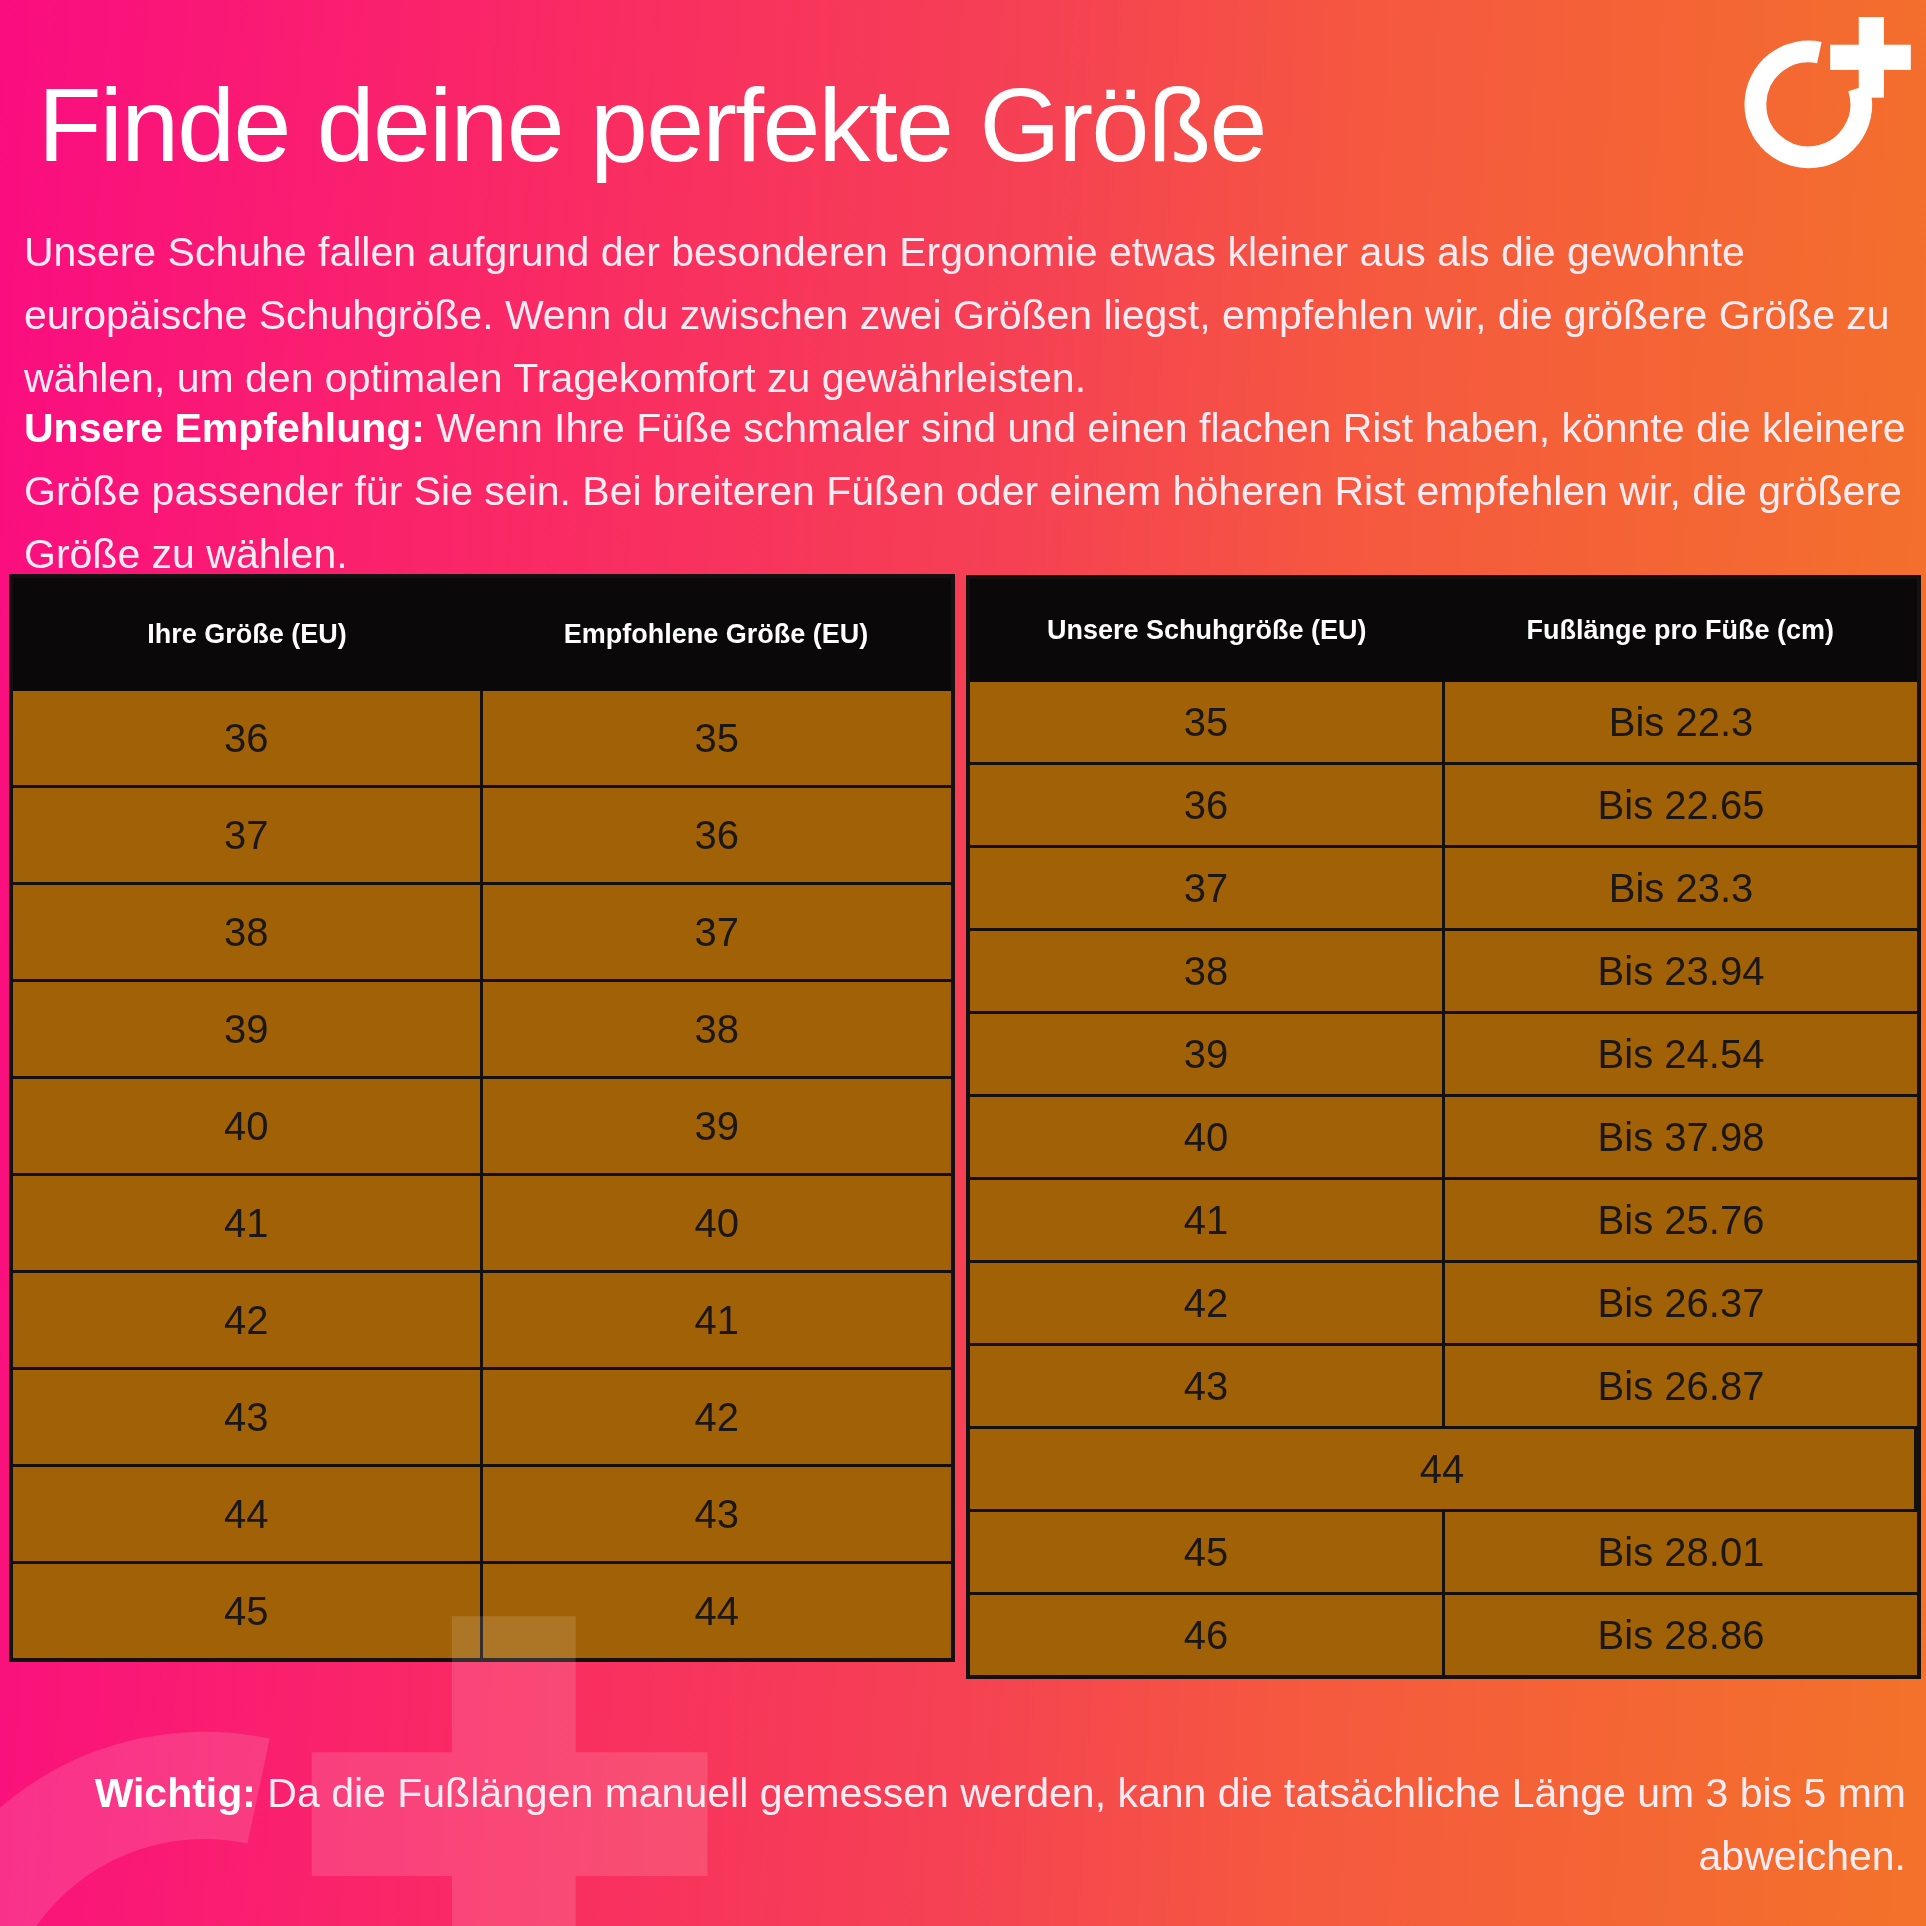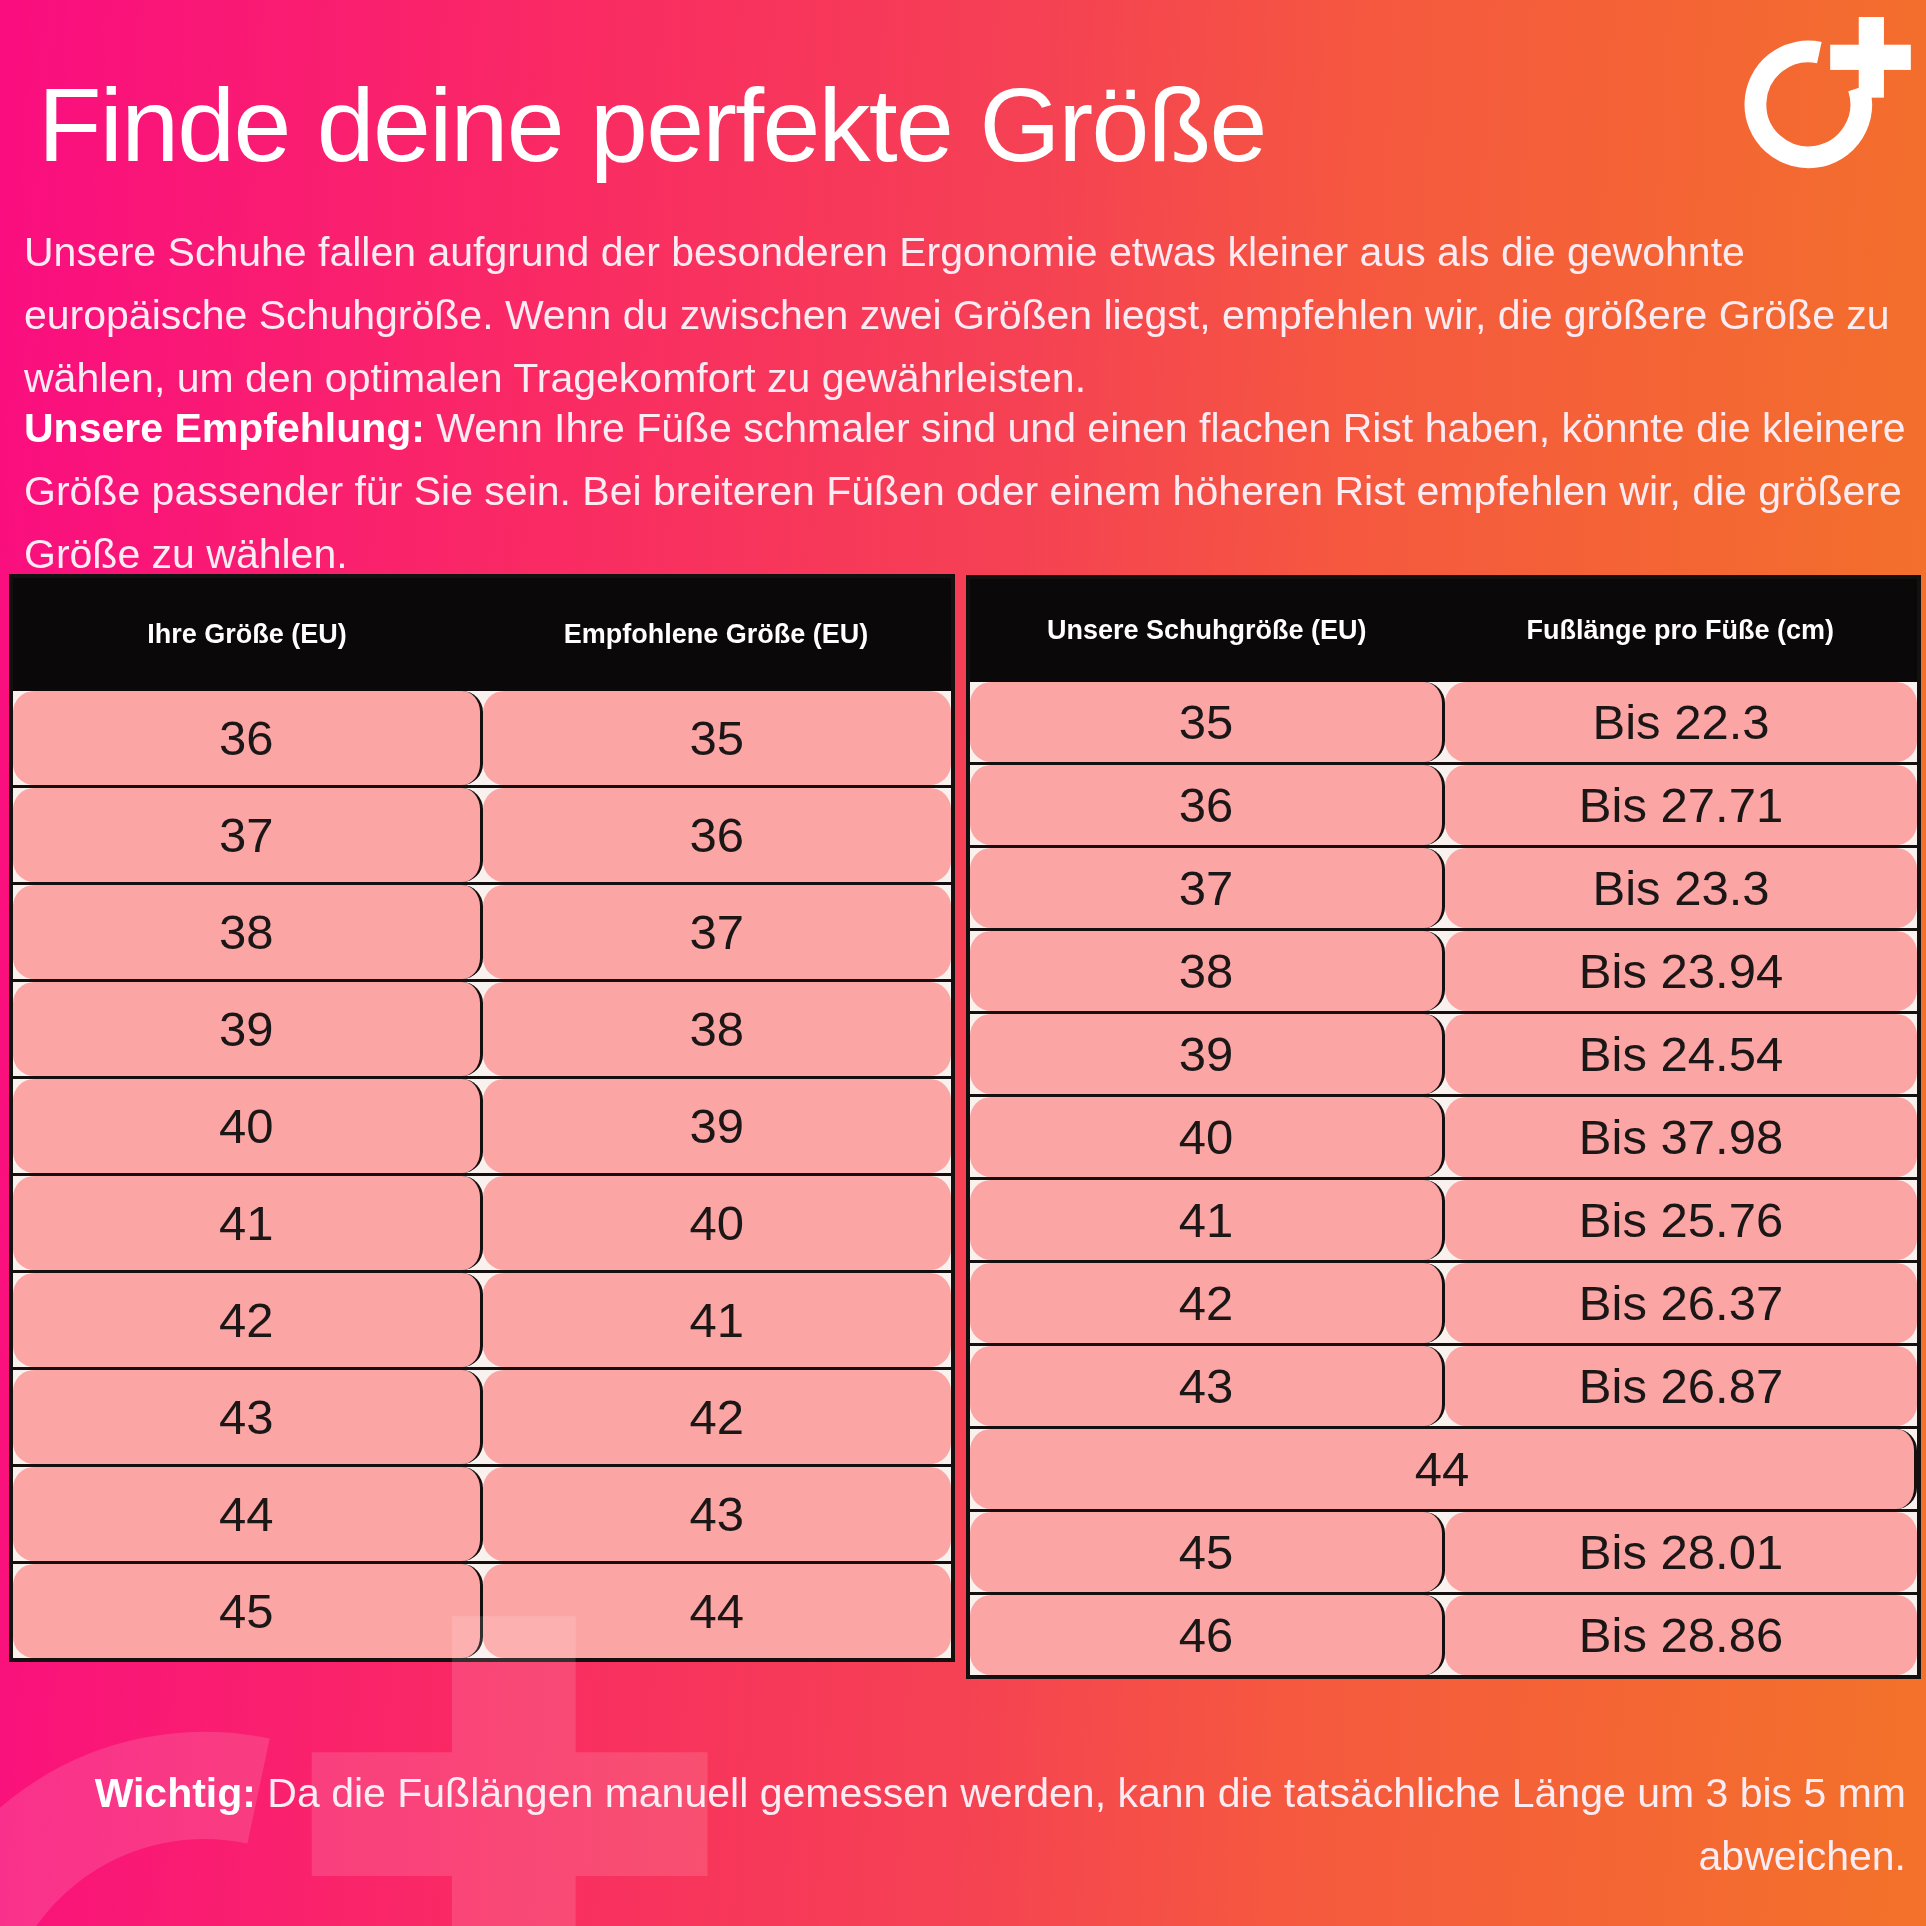--- a/index.html
+++ b/index.html
@@ -34,21 +34,21 @@
   .th {
     flex:1; display:flex; align-items:center; justify-content:center;
     font-size:27px; font-weight:700; text-align:center;
   }
   .tr { display:flex; border-top:3.4px solid #151010; }
   .tr:first-child { border-top:none; }
   .table-left  .tr { height:94px; }
   .table-right .tr { height:80px; }
   .td {
     flex:1; display:flex; align-items:center; justify-content:center;
-    background:#fca5a5; color:#1C1717; font-size:49px; font-weight:400;border-radius:21px;
+    background:#a16207; color:#1C1717; font-size:40px; font-weight:400;
   }
   .td:first-child { border-right:3.4px solid #151010; }
 
   .logo { position:absolute; left:1736px; top:17px; width:185px; height:168px; }
   .watermark {
     position:absolute; left:-150px; top:1616px; width:907px; height:825px;
     opacity:0.13; pointer-events:none;
   }
 </style>
 </head>
@@ -124,21 +124,21 @@
       <div class="th">Unsere Schuhgröße (EU)</div>
       <div class="th">Fußlänge pro Füße (cm)</div>
     </div>
     <div class="tbody">
         <div class="tr">
           <div class="td">35</div>
           <div class="td">Bis 22.3</div>
         </div>
         <div class="tr">
           <div class="td">36</div>
-          <div class="td">Bis 27.71</div>
+          <div class="td">Bis 22.65</div>
         </div>
         <div class="tr">
           <div class="td">37</div>
           <div class="td">Bis 23.3</div>
         </div>
         <div class="tr">
           <div class="td">38</div>
           <div class="td">Bis 23.94</div>
         </div>
         <div class="tr">

